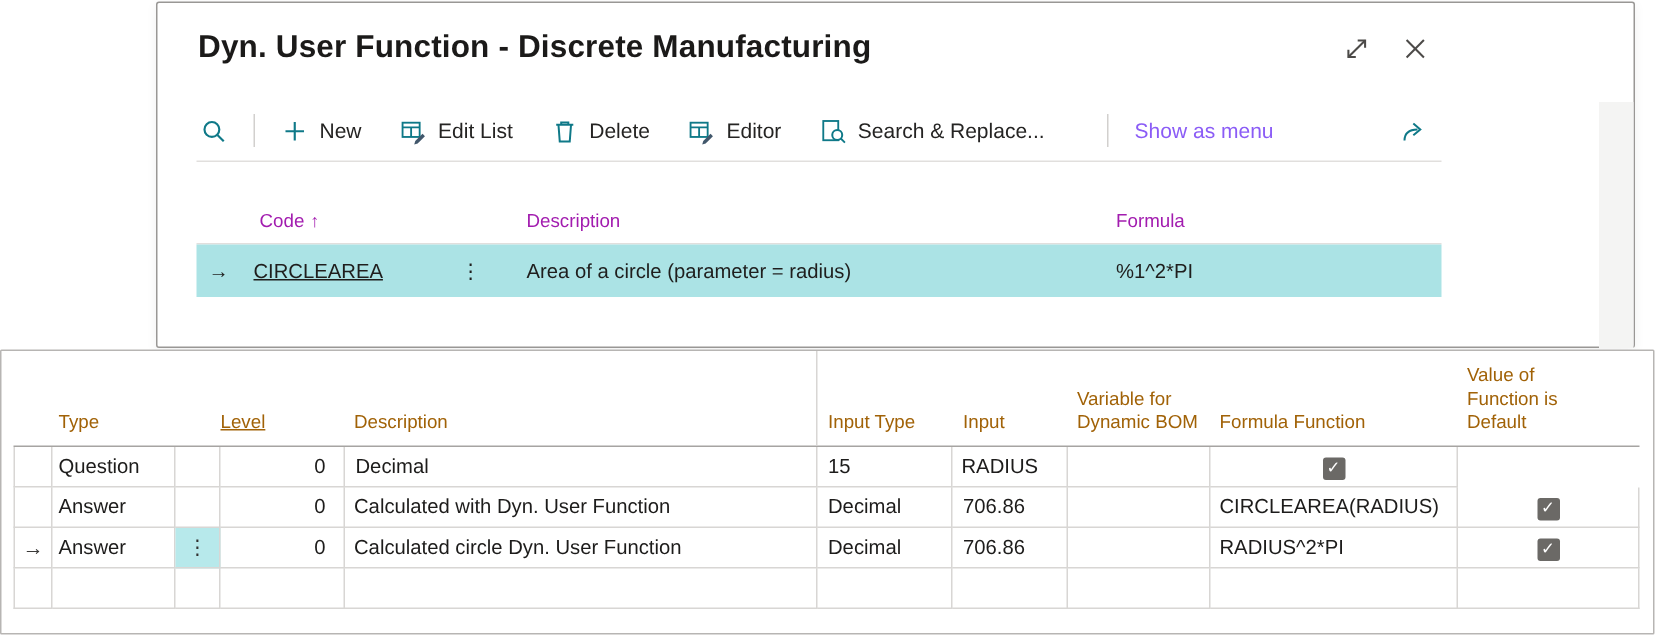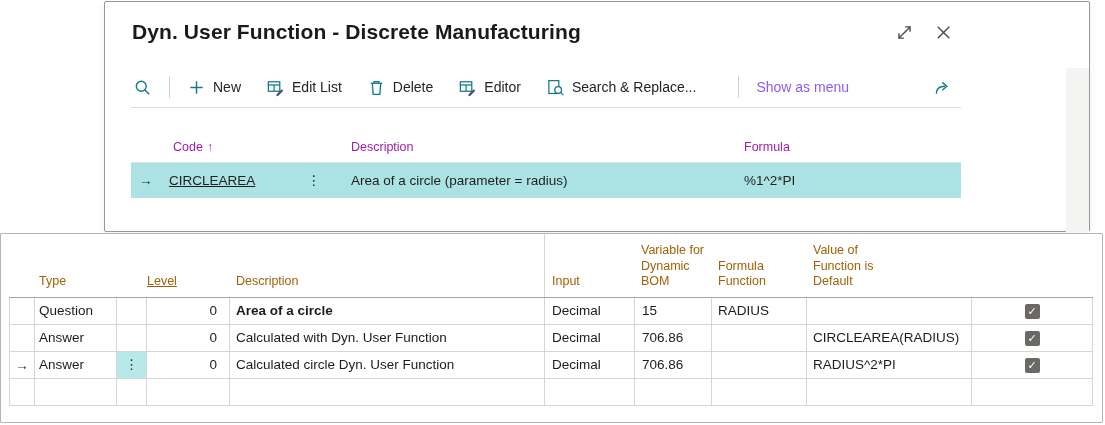--- a/index.html
+++ b/index.html
@@ -203,40 +203,42 @@
         <div class="hc h-type">
             <span>Type</span>
           </div>
         <div class="hc"></div>
         <div class="hc h-level">
             <span>Level</span>
           </div>
         <div class="hc h-desc">
             <span>Description</span>
           </div>
+        <div class="hc h-it">
+            <span>Input Type</span>
+          </div>
         <div class="hc h-in">
             <span>Input</span>
           </div>
         <div class="hc h-vb">
             <span>Variable for Dynamic BOM</span>
           </div>
         <div class="hc h-ff">
             <span>Formula Function</span>
           </div>
         <div class="hc h-vd">
             <span>Value of Function is Default</span>
           </div>
       </div>
 
       <div class="bt-cols bt-row">
         <div class="c sel"></div>
         <div class="c type">Question</div>
         <div class="c dots"></div>
         <div class="c level">0</div>
-        <div class="c desc bold">Area of a circle</div>
         <div class="c it">Decimal</div>
         <div class="c in">15</div>
         <div class="c vb">RADIUS</div>
         <div class="c ff"></div>
         <div class="c chk"><span class="checkbox">✓</span></div>
       </div>
 
       <div class="bt-cols bt-row">
         <div class="c sel"></div>
         <div class="c type">Answer</div>

